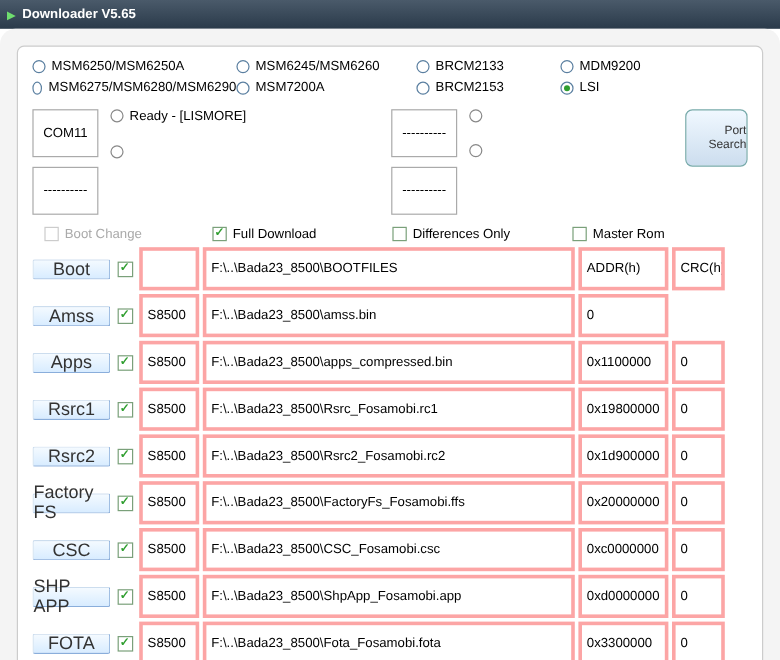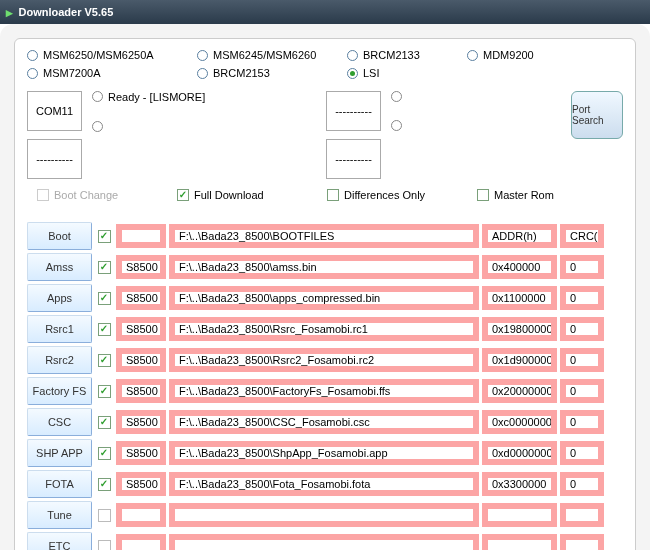--- a/index.html
+++ b/index.html
@@ -10,30 +10,30 @@
   .panel { background: #fff; border: 1px solid #ccc; border-radius: 6px; padding: 10px 12px 8px 12px; }
   .chipset-row { display: grid; grid-template-columns: 170px 150px 120px 120px; column-gap: 0; row-gap: 6px; margin-bottom: 12px; }
   .radio-item { display: flex; align-items: center; gap: 5px; white-space: nowrap; }
   .radio { width: 11px; height: 11px; border: 1px solid #5a7fa0; border-radius: 50%; display:inline-block; position:relative; background:#fff;}
   .radio.selected::after { content:""; position:absolute; inset:2px; border-radius:50%; background:#2f9e2f; }
   .port-section { display: flex; gap: 10px; align-items: flex-start; margin-bottom: 10px; }
   .port-col { display: flex; flex-direction: column; gap: 8px; }
   .port-box { height: 40px; border: 1px solid #aaa; background: #fff; display:flex; align-items:center; justify-content:center; font-size:11px;}
   .port-dot { width:11px; height:11px; border:1px solid #888; border-radius:50%; background:#fff; display:inline-block;}
   .port-status { display:flex; align-items:flex-start; gap:5px;}
-  .btn-port { width:52px; height:48px; border:1px solid #7aa; border-radius:6px; background:linear-gradient(#f0f8ff,#cde); display:flex; flex-direction:column; align-items:flex-start; justify-content:center; font-size:10px; cursor:pointer; color:#333;}
-  .options-row { display:grid; grid-template-columns:140px 150px 150px 150px; padding-left:10px; margin-bottom:21px;text-align:right;}
+  .btn-port { width:52px; height:48px; border:1px solid #7aa; border-radius:6px; background:linear-gradient(#f0f8ff,#cde); display:flex; flex-direction:column; align-items:flex-end; justify-content:center; font-size:10px; cursor:pointer; color:#333;}
+  .options-row { display:grid; grid-template-columns:140px 150px 150px 150px; padding-left:10px; margin-bottom:5px;text-align:right;}
   .opt-item { display:flex; align-items:center; gap:5px; font-size:11px;}
   .cb { width:12px; height:12px; border:1px solid #7aa07a; background:#fff; display:inline-flex; align-items:center; justify-content:center; font-size:10px; color:#2f9e2f;}
   .cb.checked::after { content:"✓"; line-height:10px; font-weight:bold;}
   .cb.disabled { border-color:#ccc; color:#ccc;}
   .rows { display:flex; flex-direction:column; gap:3px;}
   .row { display:grid; grid-template-columns:65px 18px 50px 310px 75px 44px; gap:3px; align-items:center;}
-  .file-btn { height:28px; border:1px solid #8aaedb; border-top-color:#cde; border-left-color:#cde; background:linear-gradient(#f4faff,#d8ecff); border-radius:2px; display:flex; align-items:center; justify-content:center; cursor:pointer; font-size:11px; color:#333;}
-  .cell { height:24px; border:6px solid #fca5a5; background:#fff; display:flex; align-items:center; padding:0 4px; font-size:11px; overflow:hidden; white-space:nowrap;}
+  .file-btn { height:17px; border:1px solid #8aaedb; border-top-color:#cde; border-left-color:#cde; background:linear-gradient(#f4faff,#d8ecff); border-radius:2px; display:flex; align-items:center; justify-content:center; cursor:pointer; font-size:15px; color:#333;}
+  .cell { height:36px; border:3px solid #fca5a5; background:#fff; display:flex; align-items:center; padding:0 4px; font-size:11px; overflow:hidden; white-space:nowrap;}
   .rowcb { width:13px; height:13px; border:1px solid #7aa07a; background:#fff; display:inline-flex; align-items:center; justify-content:center; font-size:10px; color:#2f9e2f; margin:auto; cursor:pointer;}
   .rowcb.unchecked { border-color:#bbb; }
   .rowcb.checked::after { content:"✓"; font-weight:bold; line-height:10px;}
 </style>
 </head>
 <body>
 
 <div class="titlebar">
   <span class="arrow">▸</span>
   <span>Downloader V5.65</span>
@@ -54,20 +54,24 @@
       <div class="radio-item">
           <span class="radio"></span>
           <span>BRCM2133</span>
         </div>
       <div class="radio-item">
           <span class="radio"></span>
           <span>MDM9200</span>
         </div>
       <div class="radio-item">
           <span class="radio"></span>
+          <span>MSM6275/MSM6280/MSM6290</span>
+        </div>
+      <div class="radio-item">
+          <span class="radio"></span>
           <span>MSM7200A</span>
         </div>
       <div class="radio-item">
           <span class="radio"></span>
           <span>BRCM2153</span>
         </div>
       <div class="radio-item">
           <span class="radio selected"></span>
           <span>LSI</span>
         </div>
@@ -138,21 +142,20 @@
           <div class="cell">ADDR(h)</div>
           <div class="cell">CRC(h)</div>
         </div>
         <div class="row">
           <div class="file-btn">Amss</div>
           <div style="display: flex;">
             <span class="rowcb checked"></span>
           </div>
           <div class="cell">S8500</div>
           <div class="cell">F:\..\Bada23_8500\amss.bin</div>
-          <div class="cell">0x400000</div>
           <div class="cell">0</div>
         </div>
         <div class="row">
           <div class="file-btn">Apps</div>
           <div style="display: flex;">
             <span class="rowcb checked"></span>
           </div>
           <div class="cell">S8500</div>
           <div class="cell">F:\..\Bada23_8500\apps_compressed.bin</div>
           <div class="cell">0x1100000</div>

